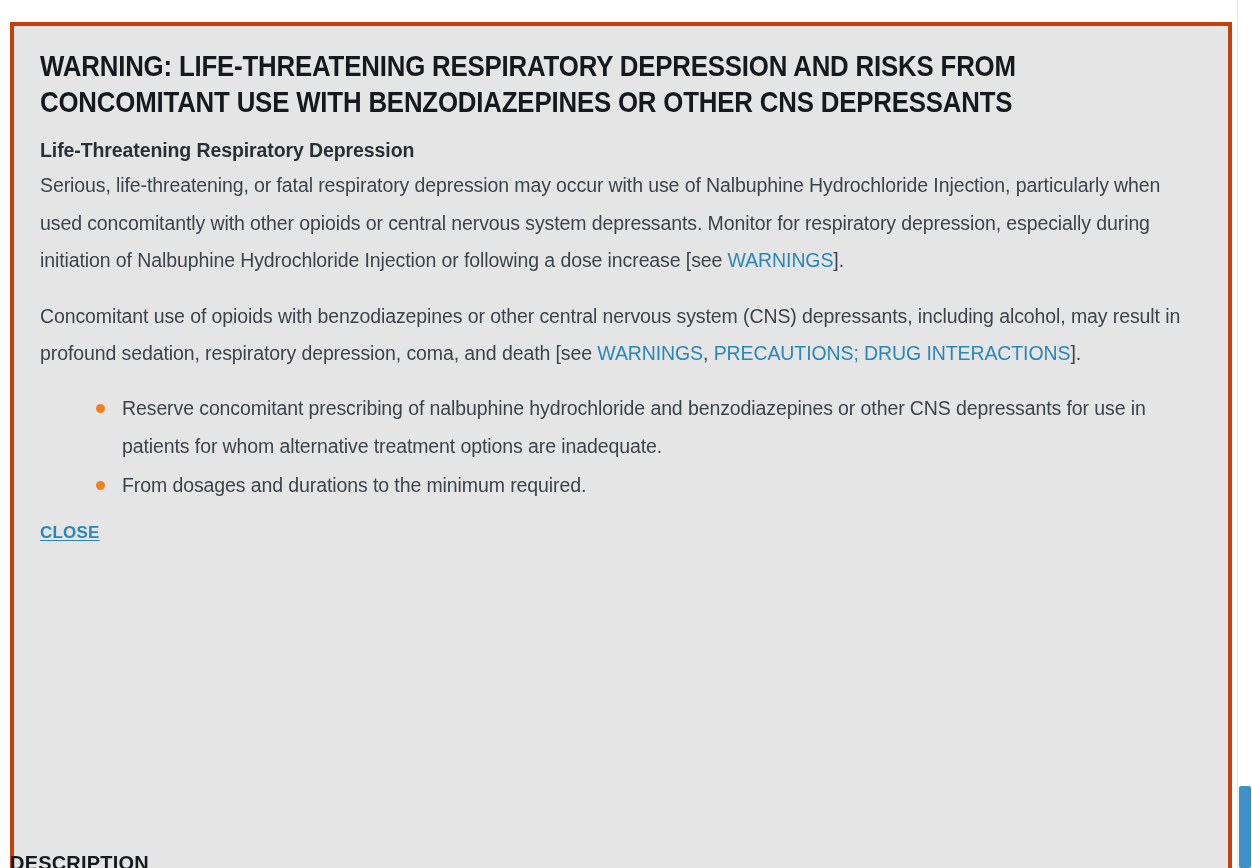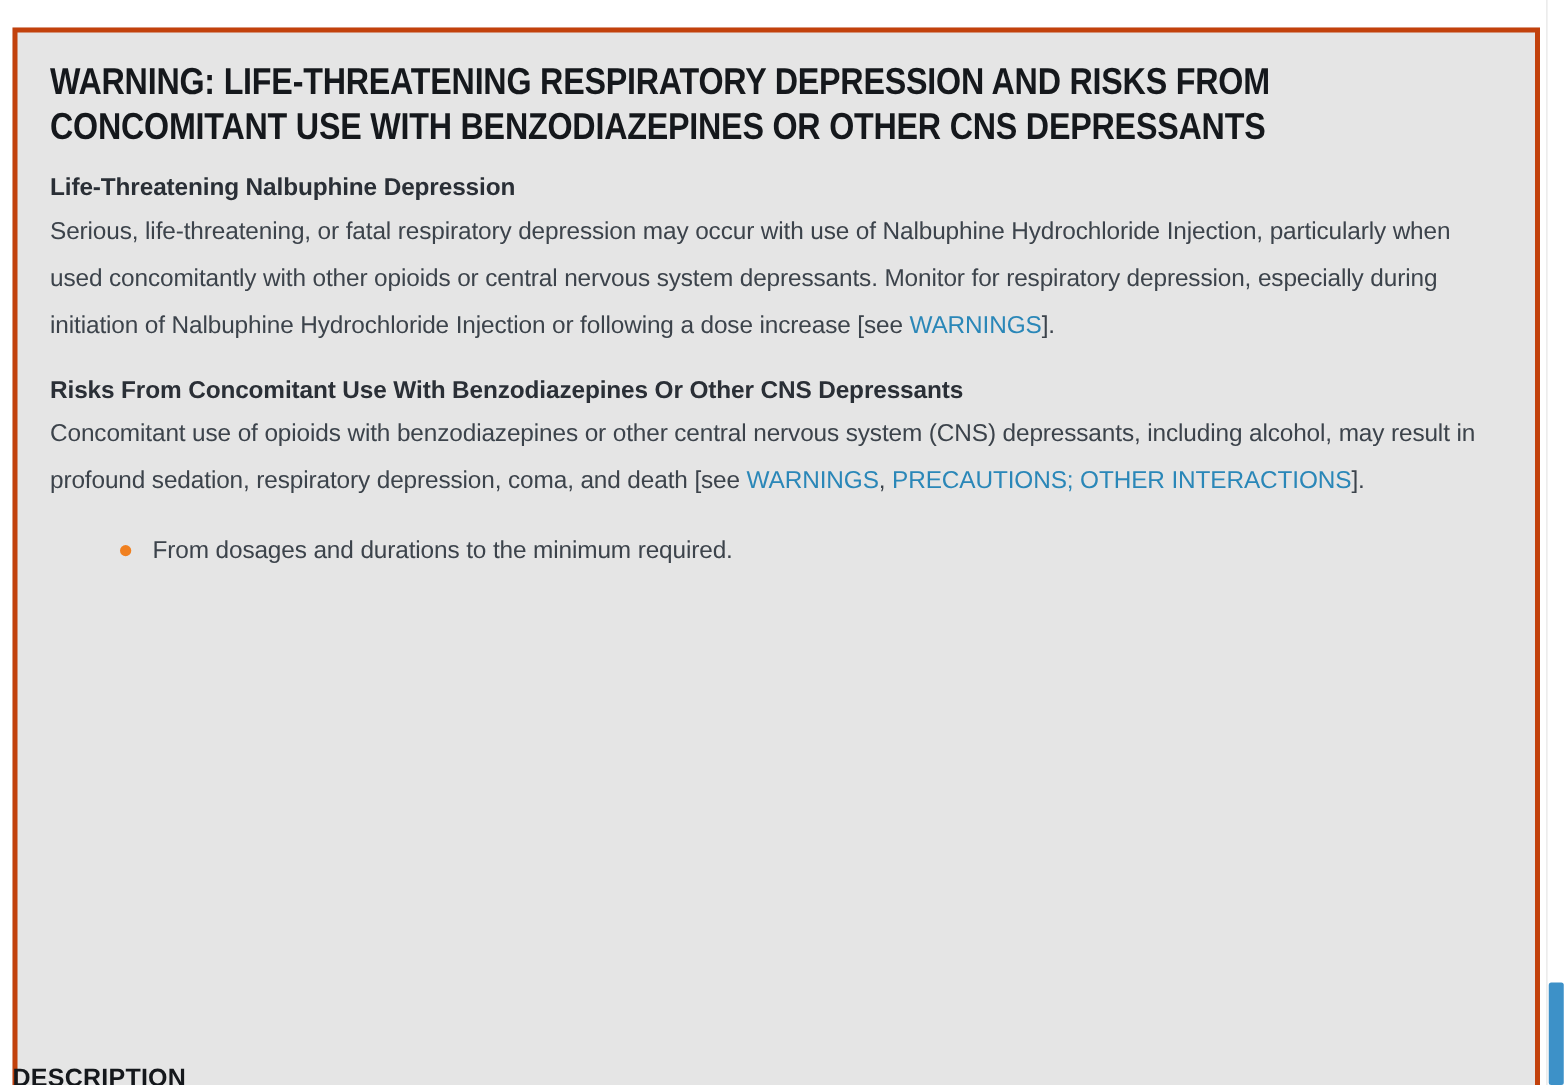--- a/index.html
+++ b/index.html
@@ -156,35 +156,41 @@
 </style>
 </head>
 <body>
 
 <div id="page">
 
   <section class="boxed-warning">
 
     <h2 class="bw-title">WARNING: LIFE-THREATENING RESPIRATORY DEPRESSION AND RISKS FROM CONCOMITANT USE WITH BENZODIAZEPINES OR OTHER CNS DEPRESSANTS</h2>
 
-    <h3 class="bw-subhead">Life-Threatening Nalbuphine Depression</h3>
+    <h3 class="bw-subhead">Life-Threatening Respiratory Depression</h3>
 
     <p class="bw-para tight"><span>Serious, life-threatening, or fatal respiratory depression may occur with use of Nalbuphine Hydrochloride Injection, particularly when used concomitantly with other opioids or central nervous system depressants. Monitor for respiratory depression, especially during initiation of Nalbuphine Hydrochloride Injection or following a dose increase [see </span><a class="bw-link">WARNINGS</a><span>].</span></p>
 
-    <h3 class="bw-subhead">Risks From Concomitant Use With Benzodiazepines Or Other CNS Depressants</h3>
 
-    <p class="bw-para tight"><span>Concomitant use of opioids with benzodiazepines or other central nervous system (CNS) depressants, including alcohol, may result in profound sedation, respiratory depression, coma, and death [see </span><a class="bw-link">WARNINGS</a><span>, </span><a class="bw-link">PRECAUTIONS; OTHER INTERACTIONS</a><span>].</span></p>
+    <p class="bw-para tight"><span>Concomitant use of opioids with benzodiazepines or other central nervous system (CNS) depressants, including alcohol, may result in profound sedation, respiratory depression, coma, and death [see </span><a class="bw-link">WARNINGS</a><span>, </span><a class="bw-link">PRECAUTIONS; DRUG INTERACTIONS</a><span>].</span></p>
 
     <ul class="bw-list">
+      <li>
+        <span class="bullet"></span>
+        <span>Reserve concomitant prescribing of nalbuphine hydrochloride and benzodiazepines or other CNS depressants for use in patients for whom alternative treatment options are inadequate.</span>
+      </li>
       <li>
         <span class="bullet"></span>
         <span>From dosages and durations to the minimum required.</span>
       </li>
     </ul>
 
+    <div class="bw-close-wrap">
+      <a class="bw-close">CLOSE</a>
+    </div>
 
   </section>
 
   <div class="next-heading">DESCRIPTION</div>
 
   <div class="scrollbar-track">
     <div class="scrollbar-thumb"></div>
   </div>
 
 </div>

